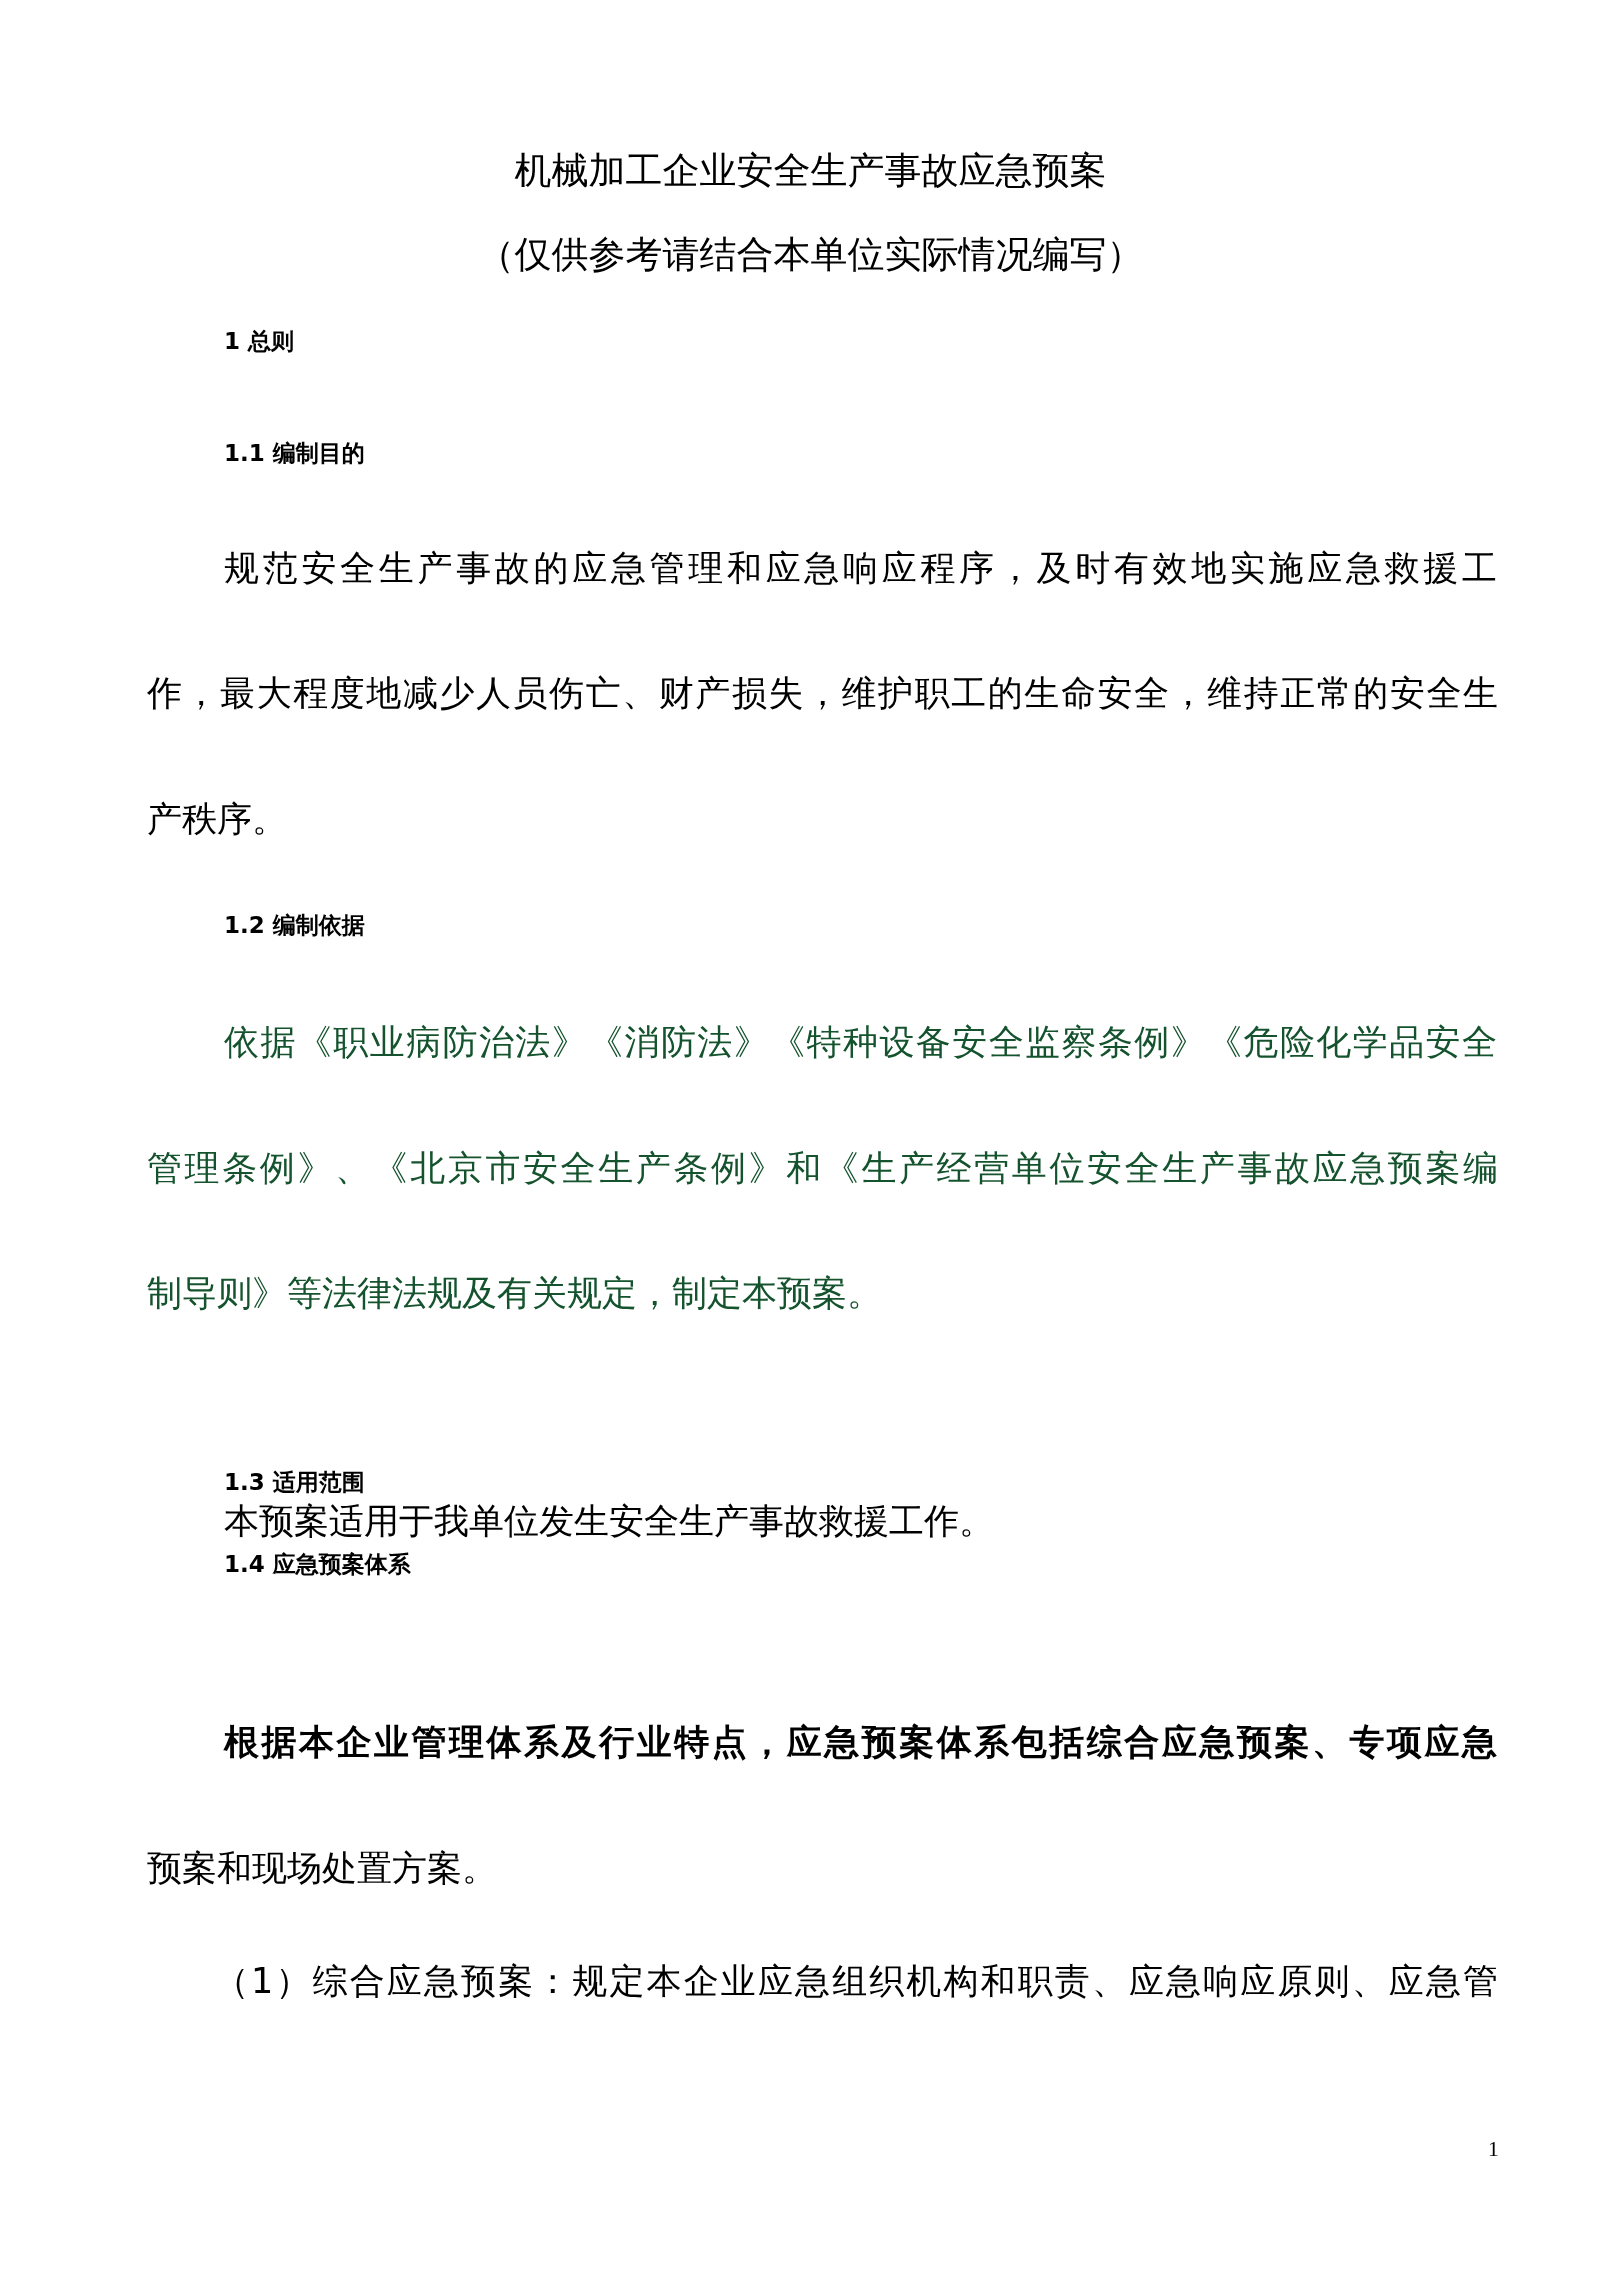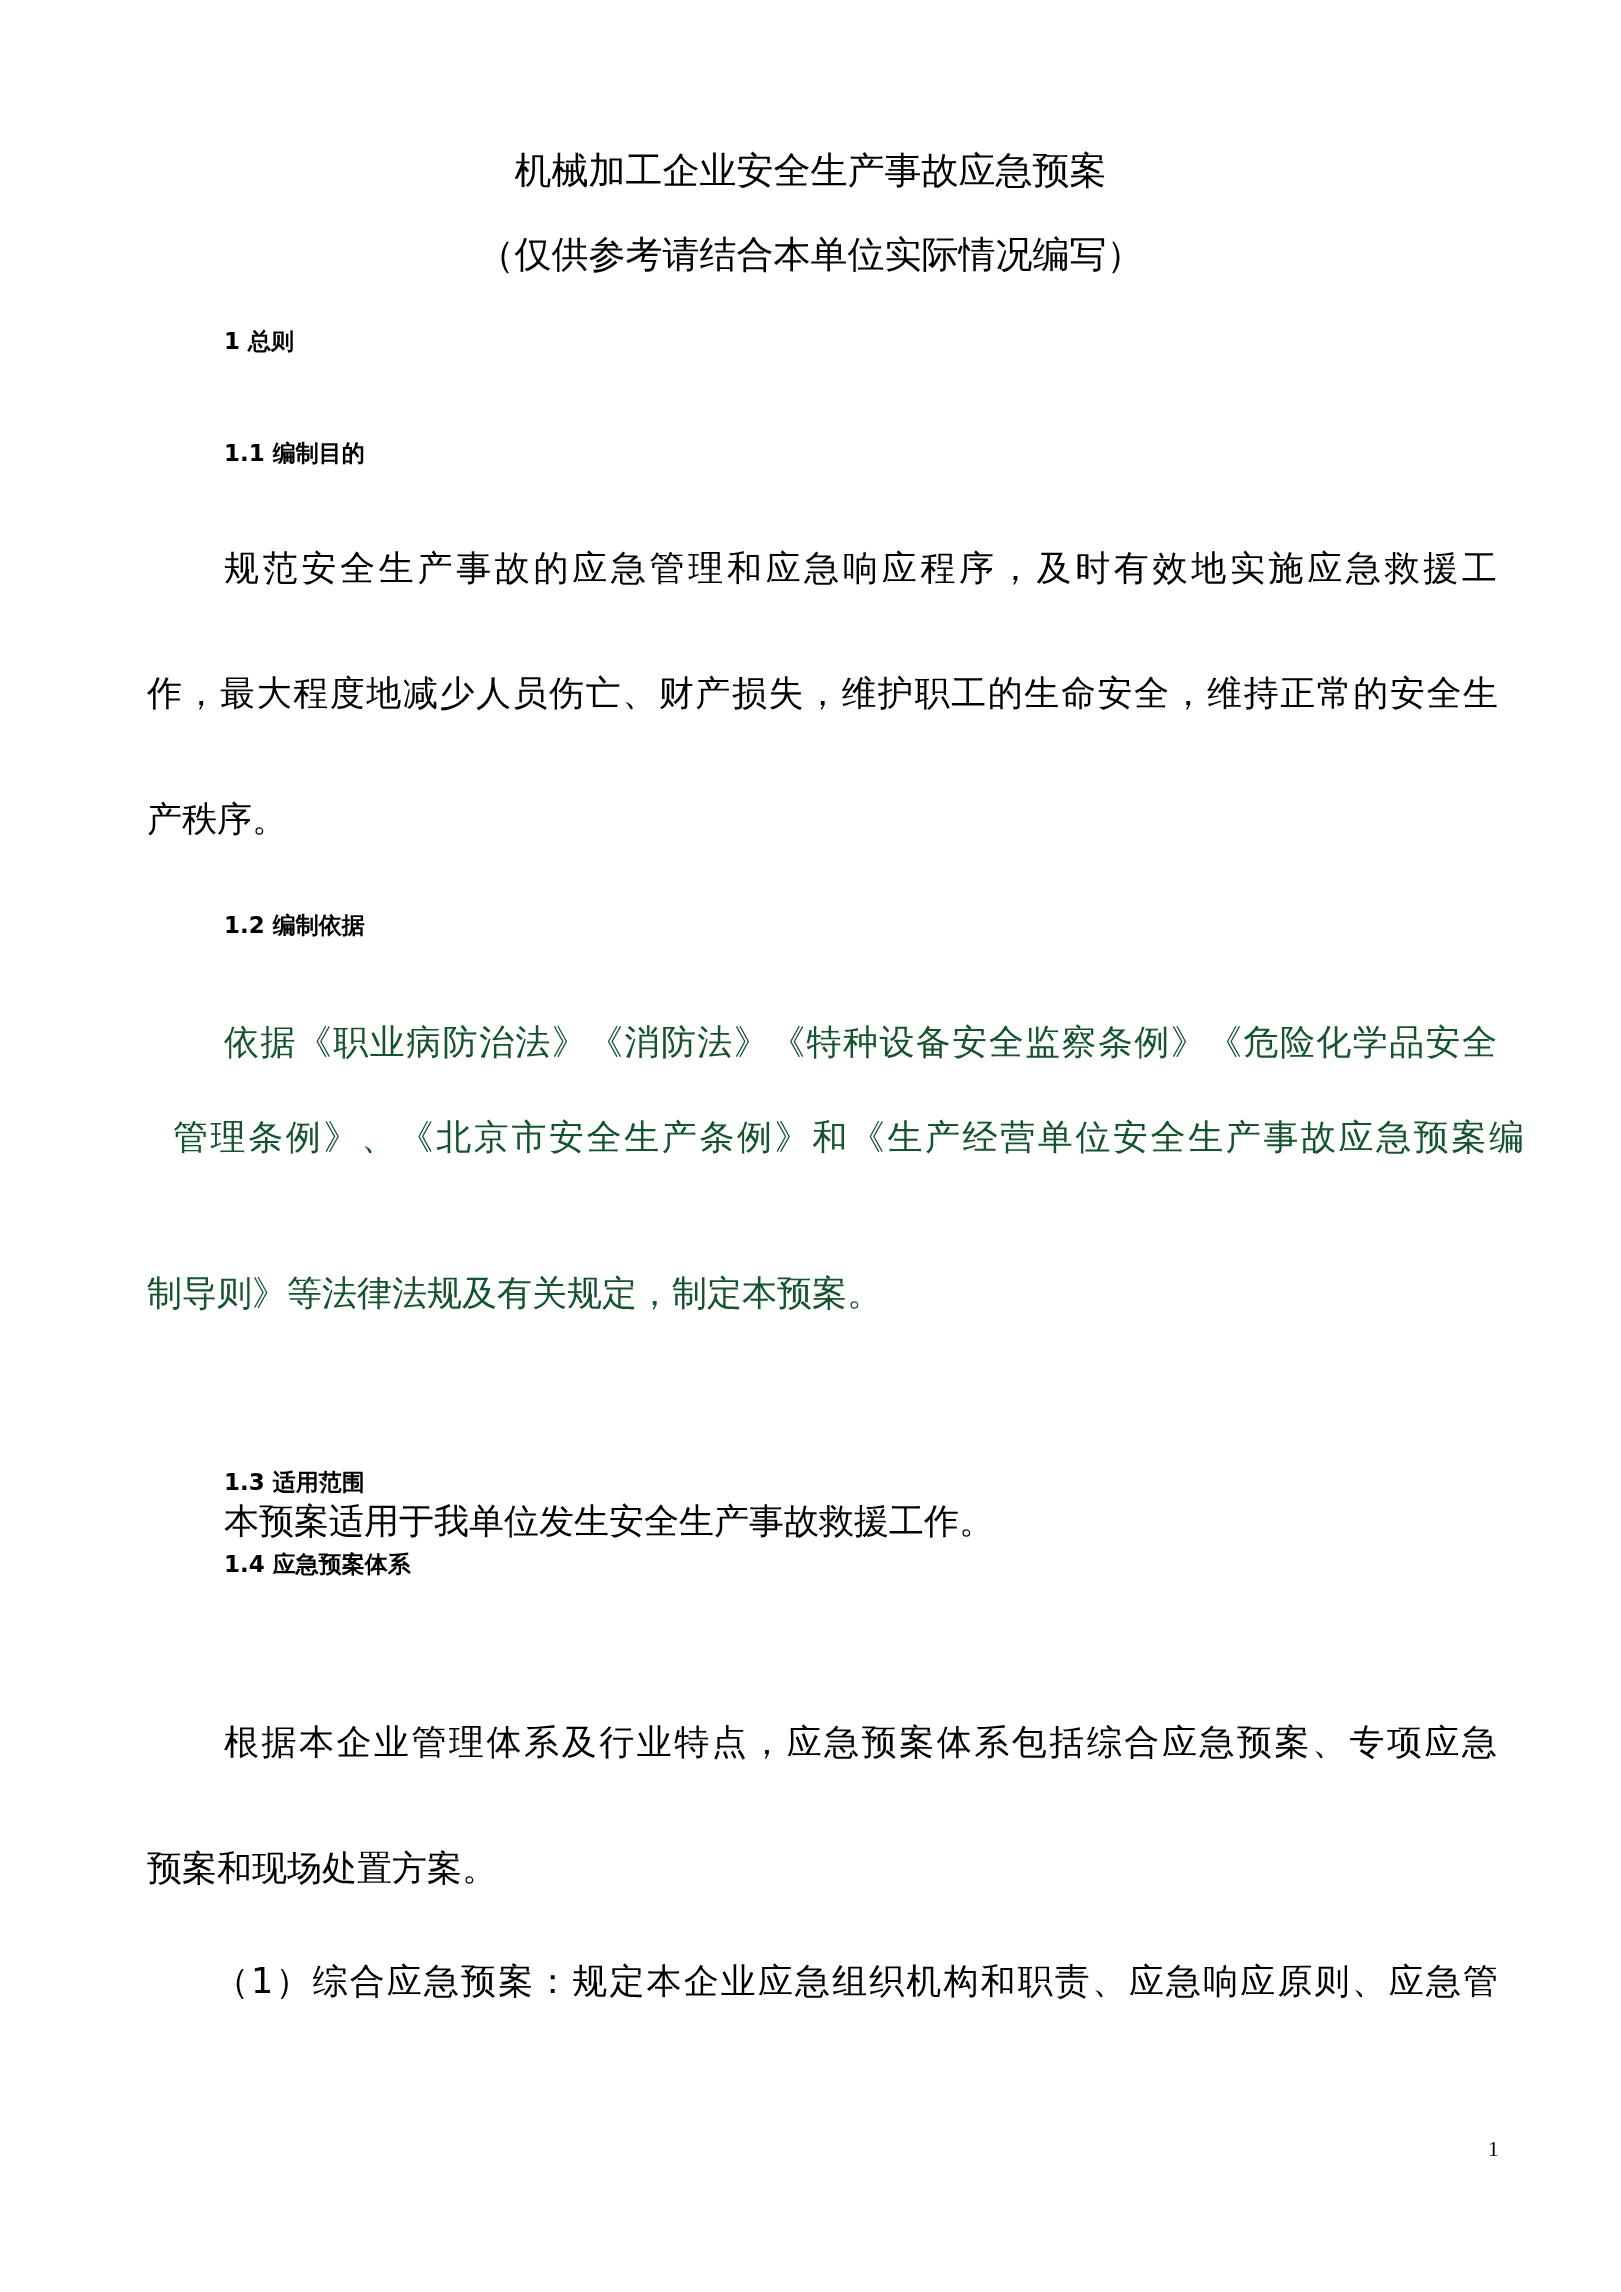--- a/index.html
+++ b/index.html
@@ -71,26 +71,26 @@
 
   <div class="line heading" style="top:320px;">1 总则</div>
 
   <div class="line heading" style="top:432px;">1.1 编制目的</div>
   <div class="line body-indent indent-width" style="top:547px;">规范安全生产事故的应急管理和应急响应程序，及时有效地实施应急救援工</div>
   <div class="line body-flush full-width" style="top:672px;">作，最大程度地减少人员伤亡、财产损失，维护职工的生命安全，维持正常的安全生</div>
   <div class="line body-flush" style="top:798px;">产秩序。</div>
 
   <div class="line heading" style="top:904px;">1.2 编制依据</div>
   <div class="line body-indent indent-width blue" style="top:1021px;">依据《职业病防治法》《消防法》《特种设备安全监察条例》《危险化学品安全</div>
-  <div class="line body-flush full-width blue" style="top:1116px;margin-left:26px;">管理条例》、《北京市安全生产条例》和《生产经营单位安全生产事故应急预案编</div>
+  <div class="line body-flush full-width blue" style="top:1147px;">管理条例》、《北京市安全生产条例》和《生产经营单位安全生产事故应急预案编</div>
   <div class="line body-flush blue" style="top:1272px;">制导则》等法律法规及有关规定，制定本预案。</div>
 
   <div class="line heading" style="top:1461px;">1.3 适用范围</div>
   <div class="line body-indent" style="top:1500px;text-align:right;">本预案适用于我单位发生安全生产事故救援工作。</div>
 
   <div class="line heading" style="top:1543px;">1.4 应急预案体系</div>
-  <div class="line body-indent indent-width" style="top:1721px;">根据本企业管理体系及行业特点，应急预案体系包括综合应急预案、专项应急</div>
+  <div class="line body-indent indent-width" style="top:1721px;font-weight:bold;">根据本企业管理体系及行业特点，应急预案体系包括综合应急预案、专项应急</div>
   <div class="line body-flush" style="top:1847px;">预案和现场处置方案。</div>
   <div class="line" style="top:1960px; left:214px; width:1284px; text-align:justify; text-align-last:justify;">（1）综合应急预案：规定本企业应急组织机构和职责、应急响应原则、应急管</div>
 
   <div class="page-number">1</div>
 </div>
 
 
 </body></html>

